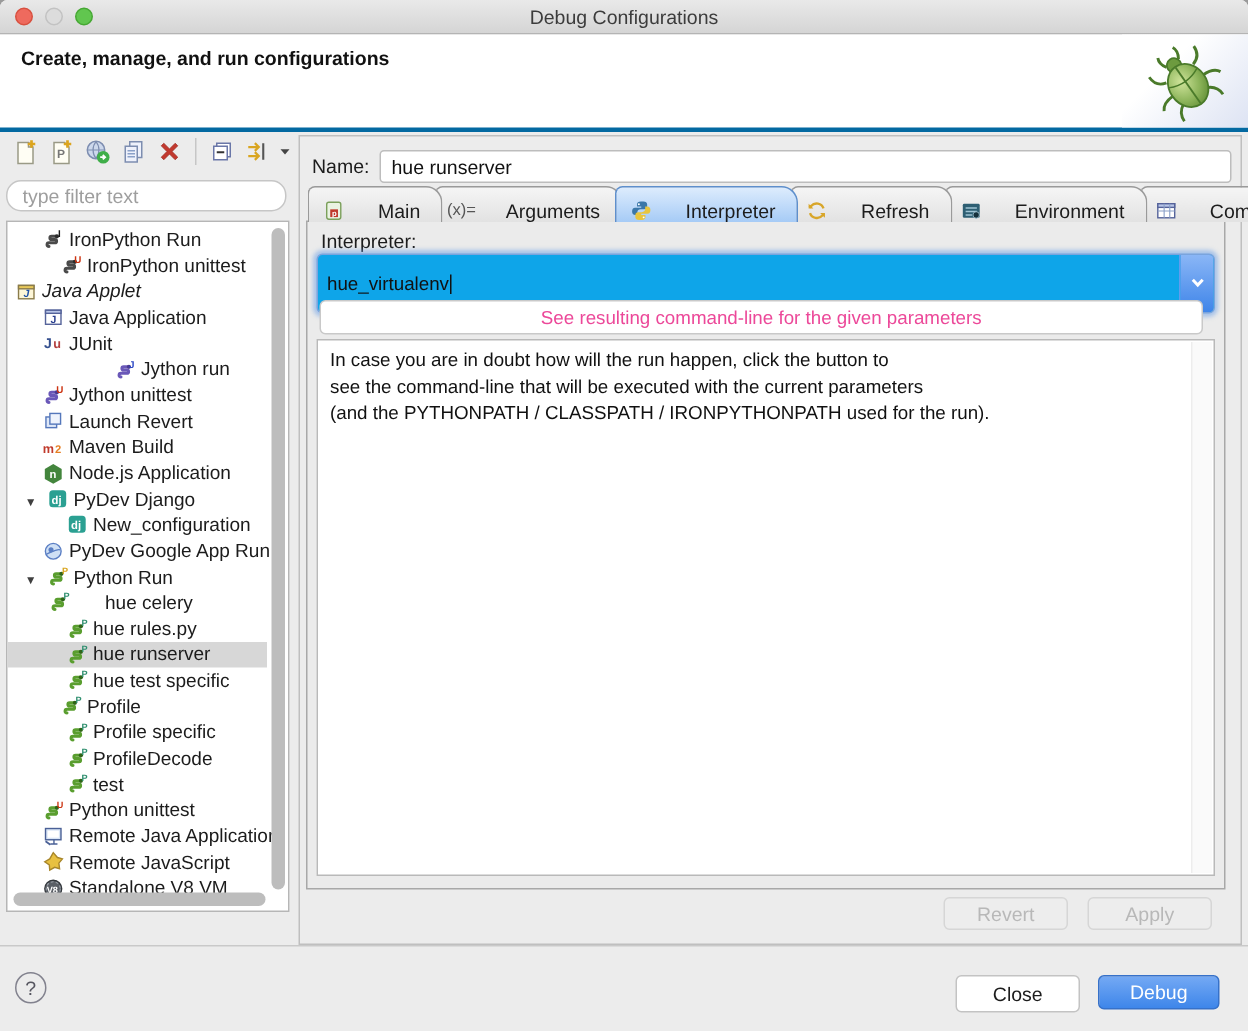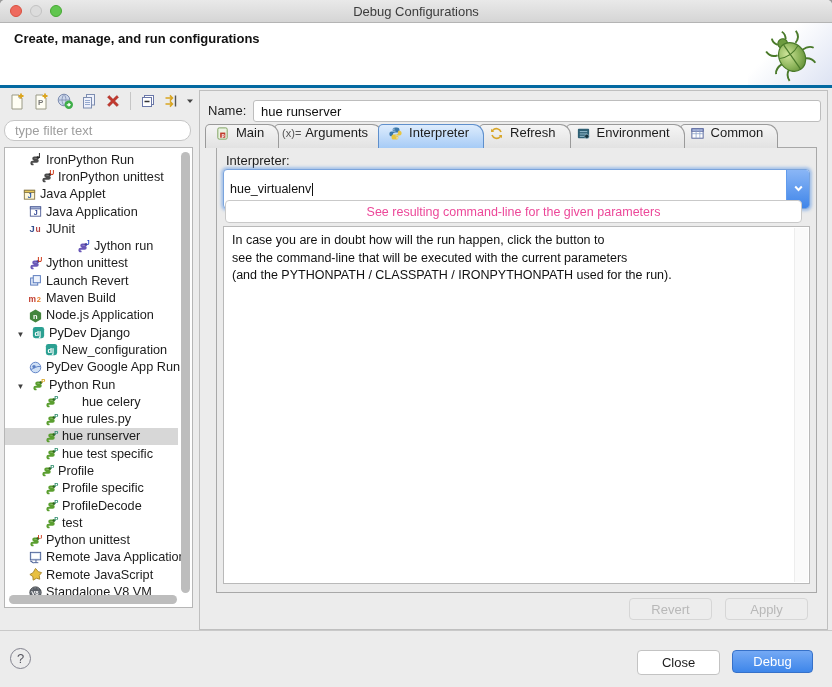--- a/index.html
+++ b/index.html
@@ -48,32 +48,32 @@
   .match-label{position:absolute;left:4px;bottom:2px;font-size:13px;color:#1c1c1c;}
   
   .right-pane{position:absolute;left:199px;top:90px;width:629px;height:540px;
     border:1px solid #bfbfbf;box-sizing:border-box;background:#ececec;}
   .name-row{position:absolute;left:8px;top:9px;right:6px;height:22px;}
   .name-label{position:absolute;left:0;top:3px;}
   .name-input{position:absolute;left:45px;right:0;top:0;height:22px;box-sizing:border-box;
     border:1px solid #bdbdbd;border-radius:3px;background:#fff;padding:0 7px;
     font:13px "Liberation Sans",sans-serif;color:#111;outline:none;}
   .tabs{position:absolute;left:5px;top:33px;height:24px;display:flex;align-items:flex-end;}
-  .tab{position:relative;display:flex;align-items:flex-start;gap:5px;height:23px;
+  .tab{position:relative;display:flex;align-items:flex-end;gap:21px;height:23px;
     padding:0 14px 0 8px;background:linear-gradient(#f5f5f5,#e2e2e2);
     border:1px solid #9a9a9a;border-bottom:none;border-radius:5px 11px 0 0;
     margin-right:-5px;font-size:13px;color:#1c1c1c;}
   .tab .ticon{width:17px;flex:0 0 17px;}
   .tab.sel{background:linear-gradient(#ddecfd,#a6cbf6);border-color:#5e8fcc;z-index:6;}
   .t0{z-index:5}.t1{z-index:4}.t3{z-index:3}.t4{z-index:2}.t5{z-index:1}
-  .folder{position:absolute;left:16px;right:10px;top:56px;height:446px;
+  .folder{position:absolute;left:4px;right:10px;top:56px;height:446px;
     border:1px solid #a8a8a8;background:#ebebeb;box-sizing:border-box;}
   .interp-label{position:absolute;left:9px;top:5px;font-size:13px;}
   .combo{position:absolute;left:6px;right:6px;top:21px;height:40px;border-radius:4px;
-    background:#ffffff;border:1px solid #7aa4dd;box-shadow:0 0 3px 2px rgba(110,160,230,.55);
+    background:#0ea5e9;border:1px solid #7aa4dd;box-shadow:0 0 3px 2px rgba(110,160,230,.55);
     box-sizing:border-box;display:flex;align-items:stretch;overflow:hidden;}
   .combo-text{flex:1;display:flex;align-items:center;padding:0 6px;font-size:12.5px;color:#111;}
   .cursor-bar{display:inline-block;width:1px;height:13px;background:#111;margin-left:1px;}
   .combo-btn{width:22px;background:linear-gradient(#8ab6f6,#3f85e9);display:flex;
     align-items:center;justify-content:center;border-left:1px solid #629ced;}
   .combo-btn svg{width:11px;height:11px;}
   .cmd-btn{position:absolute;left:8px;right:14px;top:52px;height:21px;background:#fff;
     border:1px solid #c9c9c9;border-radius:4px;display:flex;align-items:center;justify-content:center;
     font-size:12.5px;color:#ec4899;}
   .info-area{position:absolute;left:6px;right:6px;top:78px;bottom:8px;background:#fff;
@@ -225,21 +225,21 @@
           <div class="trow" style="padding-left: 34px;">
             <span class="ticon">
               <svg viewBox="0 0 16 16">
                 <path d="M5 13.2c-1.9 0-1.9-2.7 0-2.7h4.2c1.6 0 1.6-2.3 0-2.3H6.8c-1.6 0-1.6-2.3 0-2.3h3.2" fill="none" stroke="#4a4a4a" stroke-width="2.1" stroke-linecap="round"></path>
                 <circle cx="10.6" cy="5.9" r="1.5" fill="#2d2d2d"></circle>
                 <text x="10.2" y="6.5" font-size="7" font-weight="bold" fill="#cc3311">U</text>
               </svg>
             </span>
             <span>IronPython unittest</span>
           </div>
-          <div class="trow" style="padding-left: 16px;">
+          <div class="trow" style="padding-left: 4px; font-style: italic;">
             <span class="ticon">
               <svg viewBox="0 0 16 16">
                 <rect x="2.5" y="3.5" width="11" height="9.5" fill="#fdf6d8" stroke="#8a7b4a"></rect>
                 <rect x="2.5" y="3.5" width="11" height="2.4" fill="#e8c95a" stroke="#8a7b4a"></rect>
                 <text x="6" y="11.8" font-size="7.5" font-weight="bold" fill="#1f52a8">J</text>
               </svg>
             </span>
             <span>Java Applet</span>
           </div>
           <div class="trow" style="padding-left: 22px;">
@@ -341,21 +341,21 @@
             <span class="caret"></span>
             <span class="ticon">
               <svg viewBox="0 0 16 16">
                 <path d="M5 13.2c-1.9 0-1.9-2.7 0-2.7h4.2c1.6 0 1.6-2.3 0-2.3H6.8c-1.6 0-1.6-2.3 0-2.3h3.2" fill="none" stroke="#5a9e2f" stroke-width="2.1" stroke-linecap="round"></path>
                 <circle cx="10.6" cy="5.9" r="1.5" fill="#2f6418"></circle>
                 <text x="11" y="6" font-size="6.5" font-weight="bold" fill="#d9a520">P</text>
               </svg>
             </span>
             <span>Python Run</span>
           </div>
-          <div class="trow" style="padding-left: 38px; gap: 23px;">
+          <div class="trow" style="padding-left: 26px; gap: 23px;">
             <span class="ticon">
               <svg viewBox="0 0 16 16">
                 <path d="M5 13.2c-1.9 0-1.9-2.7 0-2.7h4.2c1.6 0 1.6-2.3 0-2.3H6.8c-1.6 0-1.6-2.3 0-2.3h3.2" fill="none" stroke="#5a9e2f" stroke-width="2.1" stroke-linecap="round"></path>
                 <circle cx="10.6" cy="5.9" r="1.5" fill="#2f6418"></circle>
                 <text x="11" y="6" font-size="6.5" font-weight="bold" fill="#2f8f6f">P</text>
               </svg>
             </span>
             <span>hue celery</span>
           </div>
           <div class="trow" style="padding-left: 38px;">

